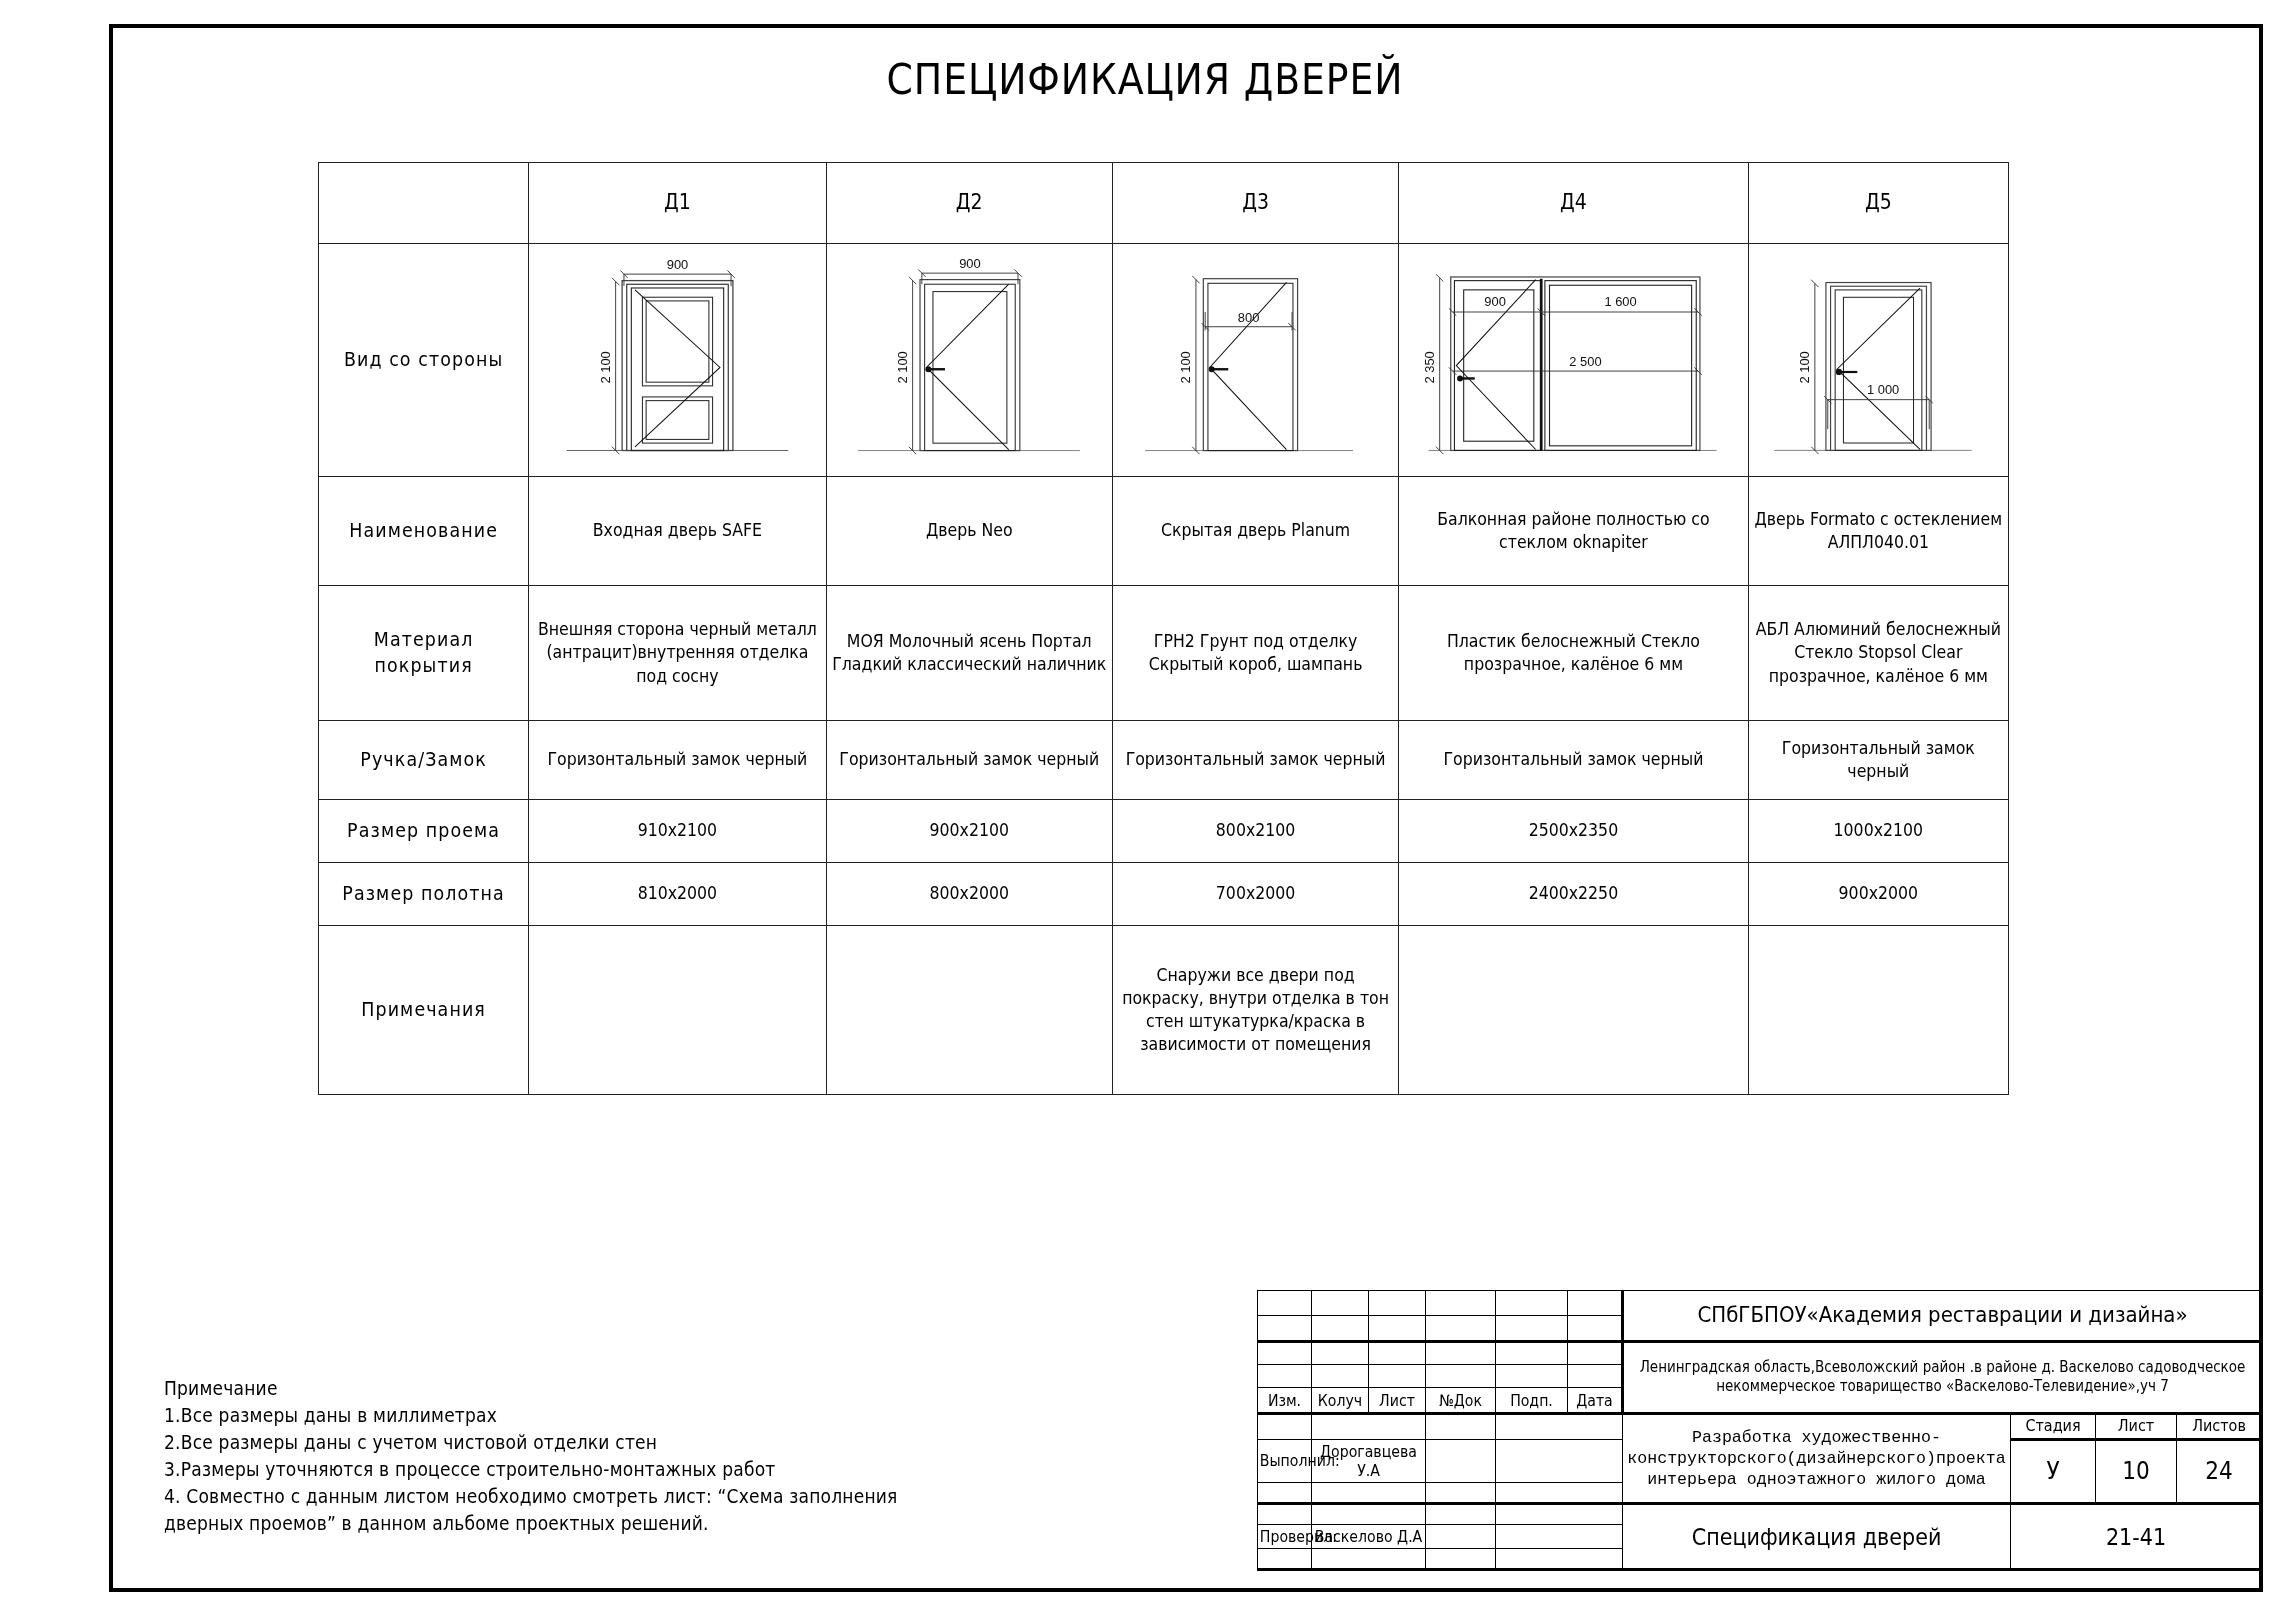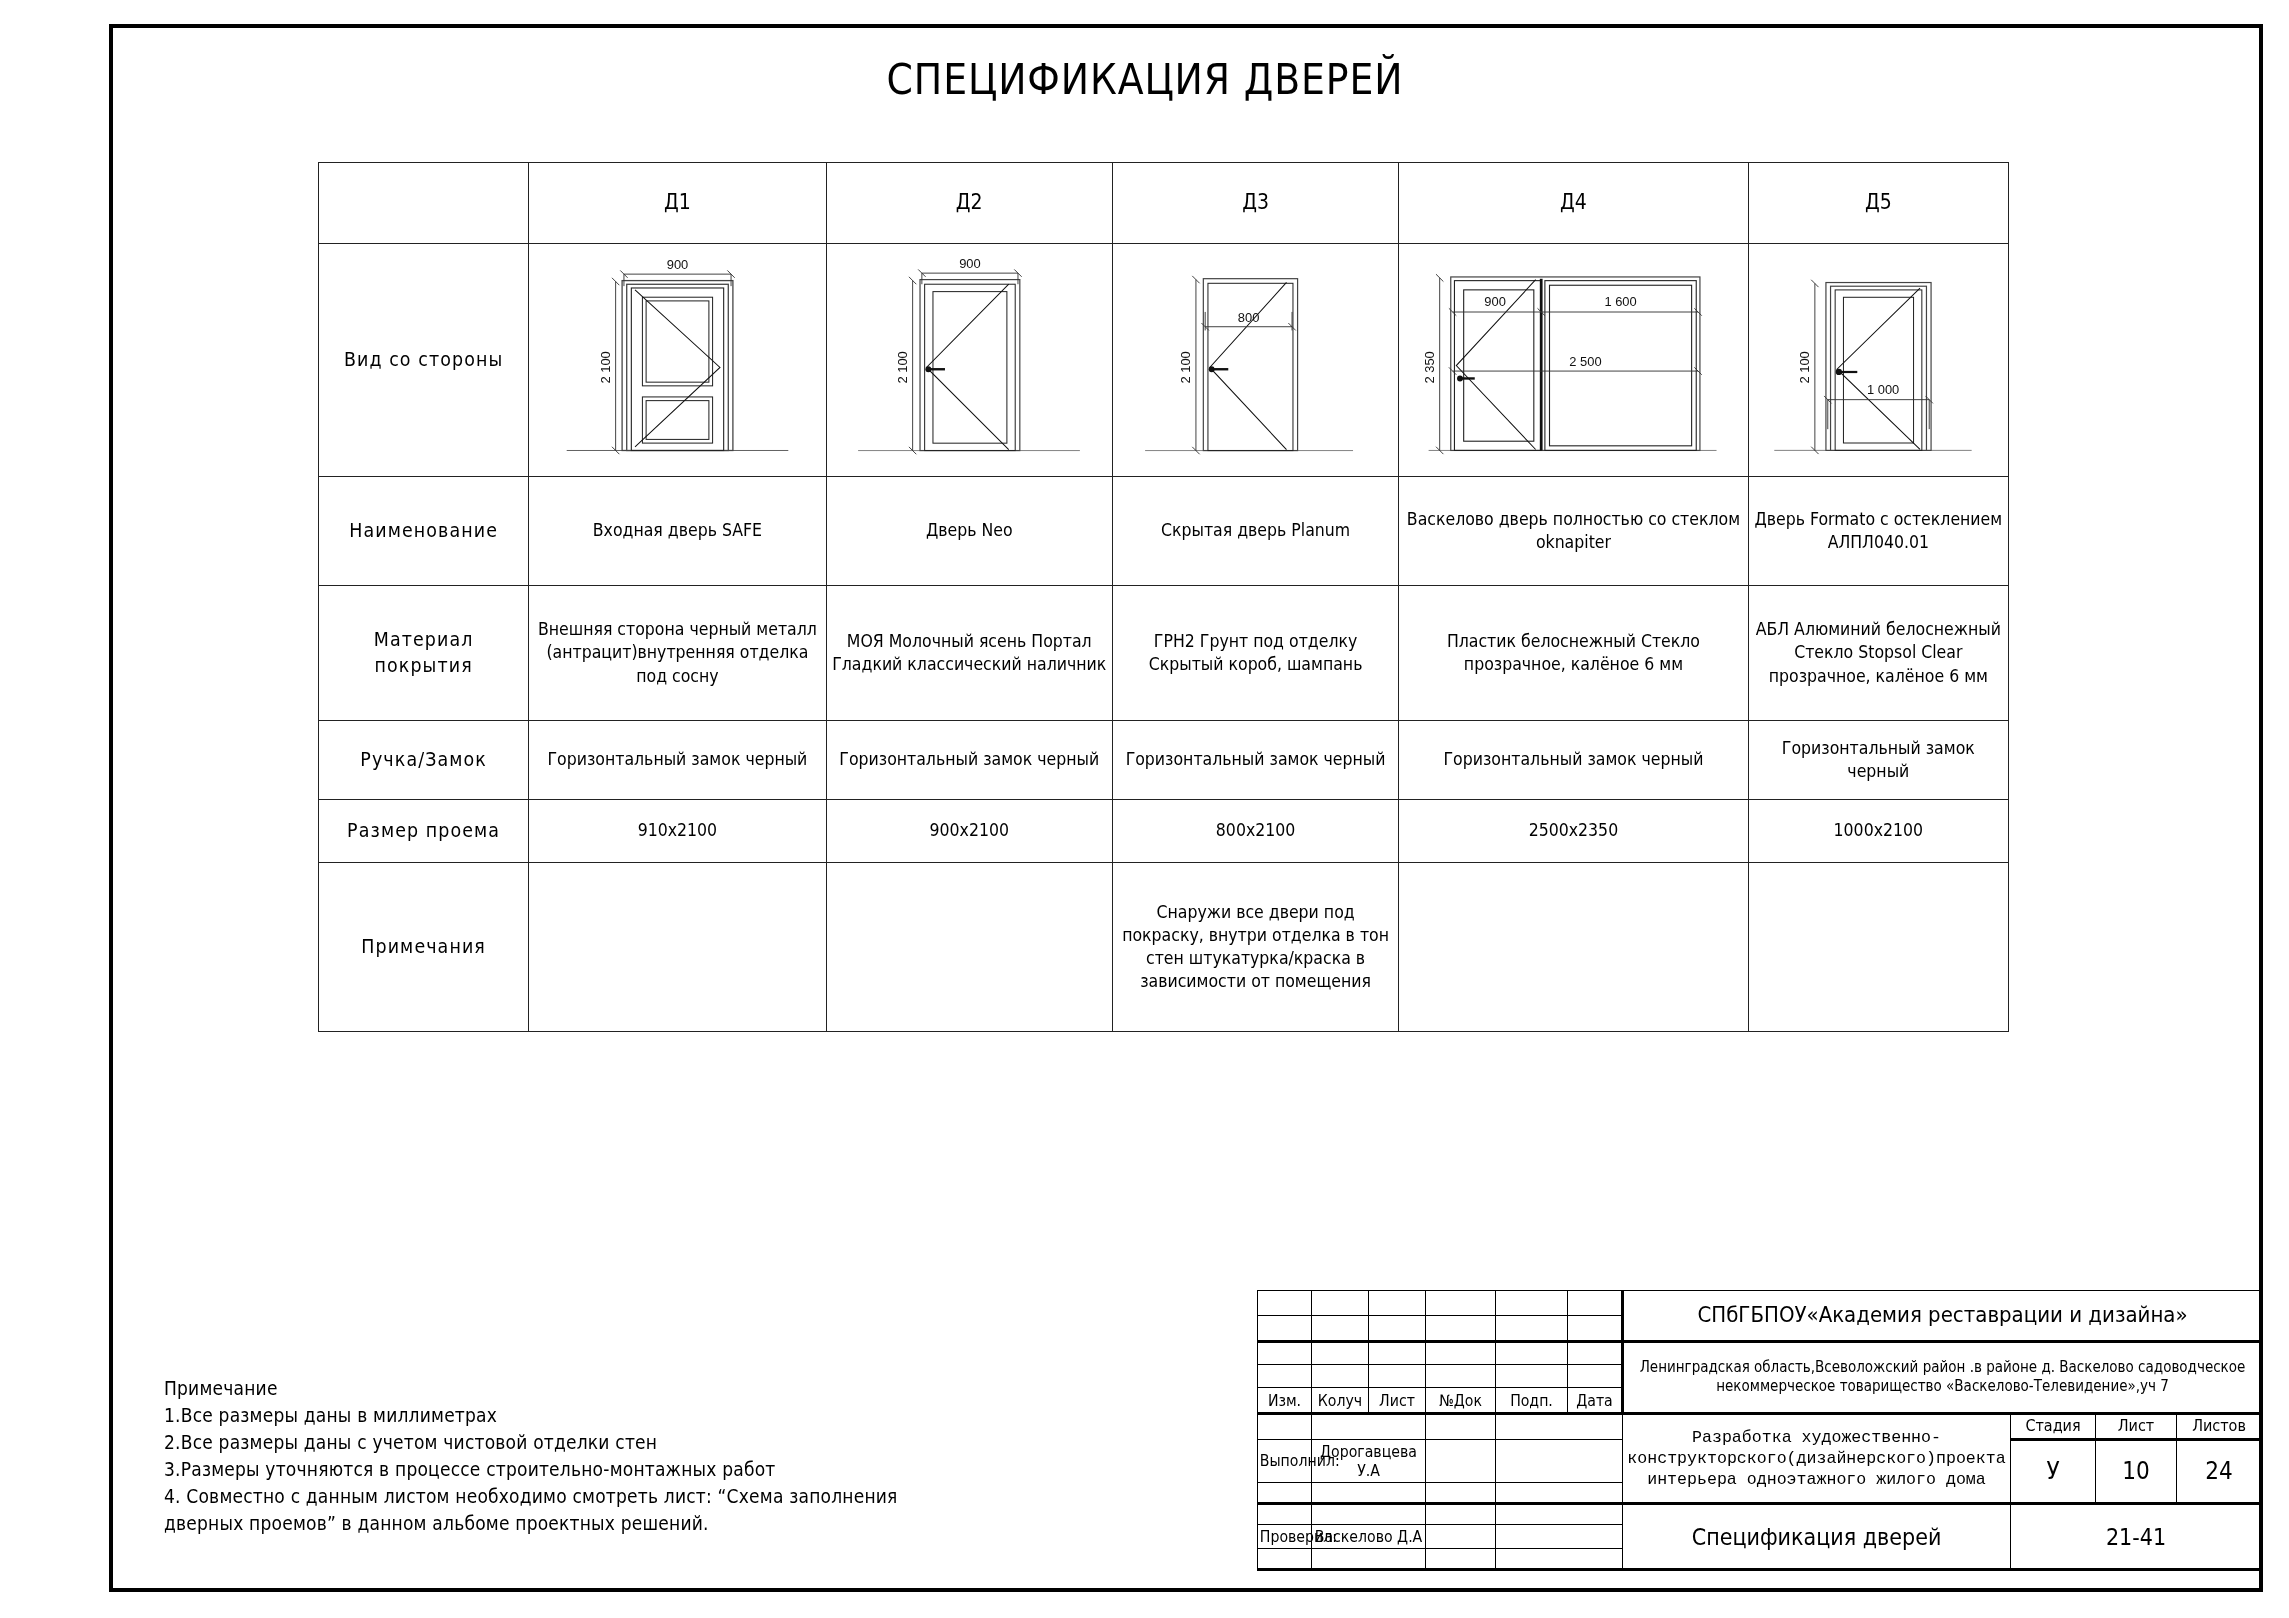--- a/index.html
+++ b/index.html
@@ -369,21 +369,21 @@
           <text x="60" y="128" font-size="14" text-anchor="middle" fill="#111" transform="rotate(-90 60 128)" font-family="'Liberation Sans', sans-serif">2 100</text>
         </svg>
       </td>
     </tr>
 
     <tr class="r-name">
       <td class="rowlabel">Наименование</td>
       <td>Входная дверь SAFE</td>
       <td>Дверь Neo</td>
       <td>Скрытая дверь Planum</td>
-      <td>Васкелово дверь полностью со стеклом oknapiter</td>
+      <td>Балконная районе полностью со стеклом oknapiter</td>
       <td>Дверь Formato с остеклением АЛПЛ040.01</td>
     </tr>
 
     <tr class="r-mat">
       <td class="rowlabel">
         <span>Материал</span><br>
         <span>покрытия</span>
       </td>
       <td class="mat-cell">Внешняя сторона черный металл (антрацит)внутренняя отделка под сосну</td>
       <td class="mat-cell">МОЯ Молочный ясень Портал Гладкий классический наличник</td>
@@ -403,20 +403,28 @@
 
     <tr class="r-op">
       <td class="rowlabel">Размер проема</td>
       <td>910x2100</td>
       <td>900x2100</td>
       <td>800x2100</td>
       <td>2500x2350</td>
       <td>1000x2100</td>
     </tr>
 
+    <tr class="r-leaf">
+      <td class="rowlabel">Размер полотна</td>
+      <td>810x2000</td>
+      <td>800x2000</td>
+      <td>700x2000</td>
+      <td>2400x2250</td>
+      <td>900x2000</td>
+    </tr>
 
     <tr class="r-note">
       <td class="rowlabel">Примечания</td>
       <td class="note-cell"></td>
       <td class="note-cell"></td>
       <td class="note-cell">Снаружи все двери под покраску, внутри отделка в тон стен штукатурка/краска в зависимости от помещения</td>
       <td class="note-cell"></td>
       <td class="note-cell"></td>
     </tr>
   </tbody>

